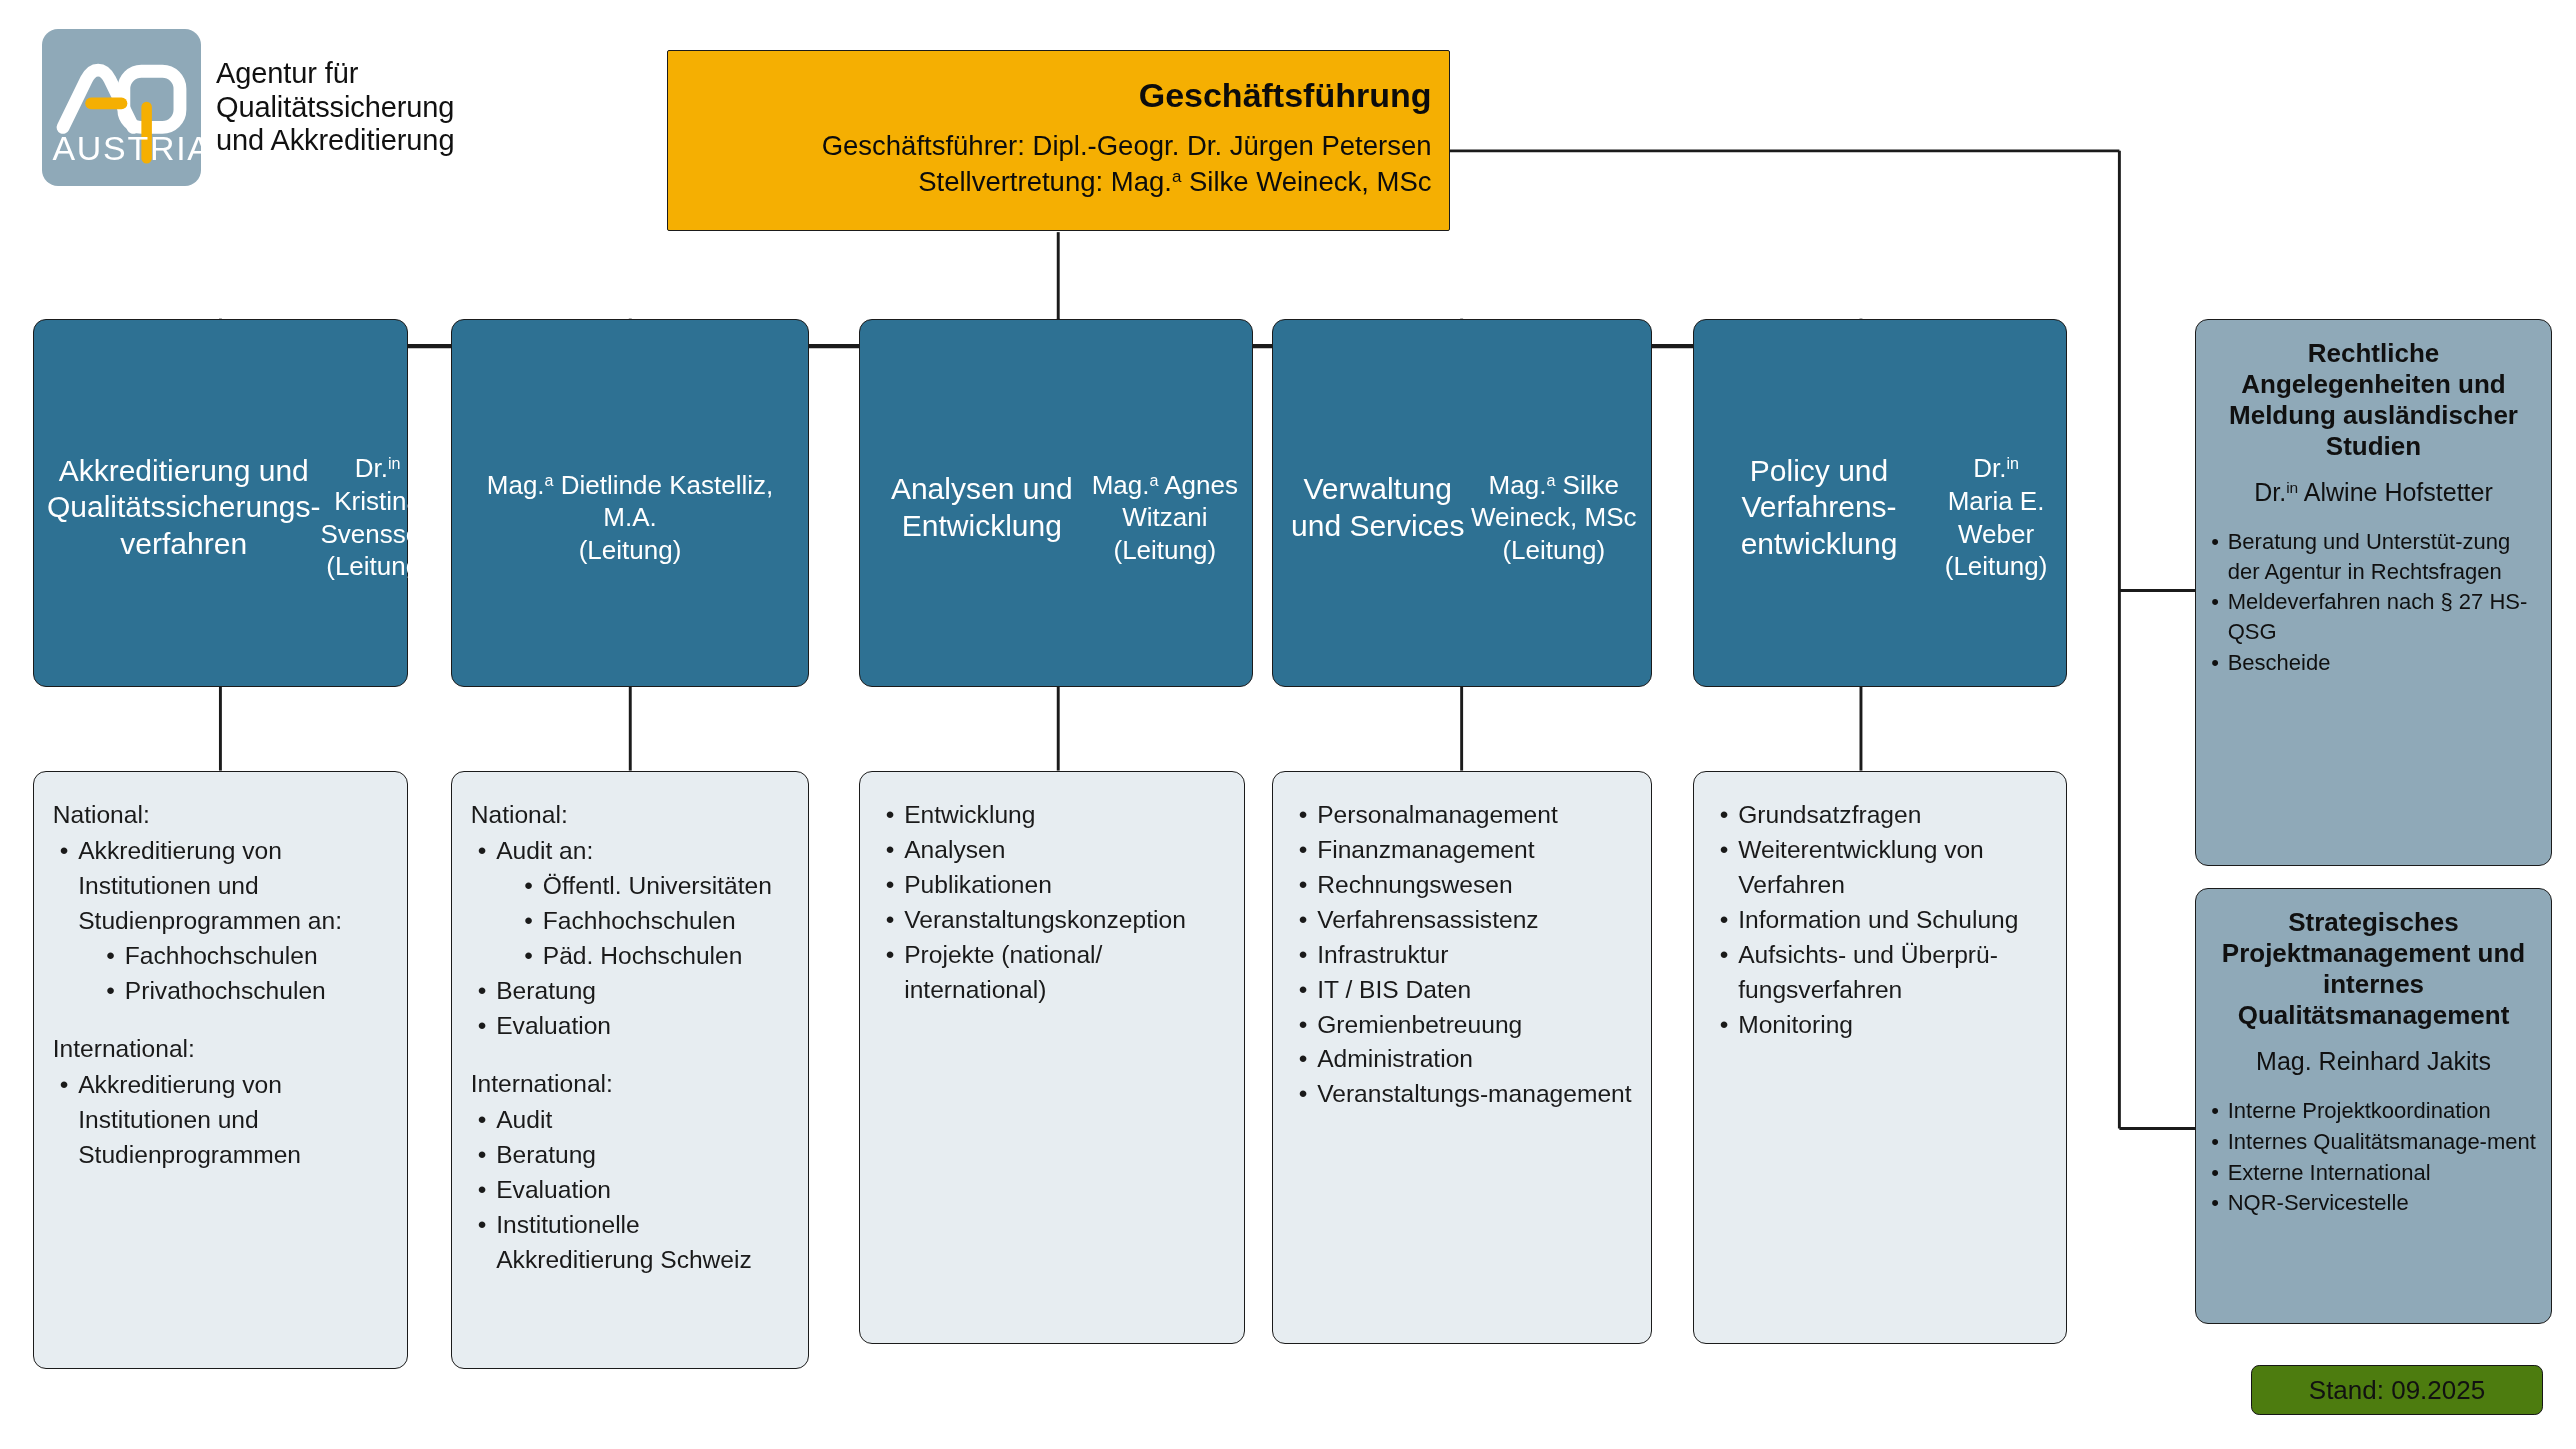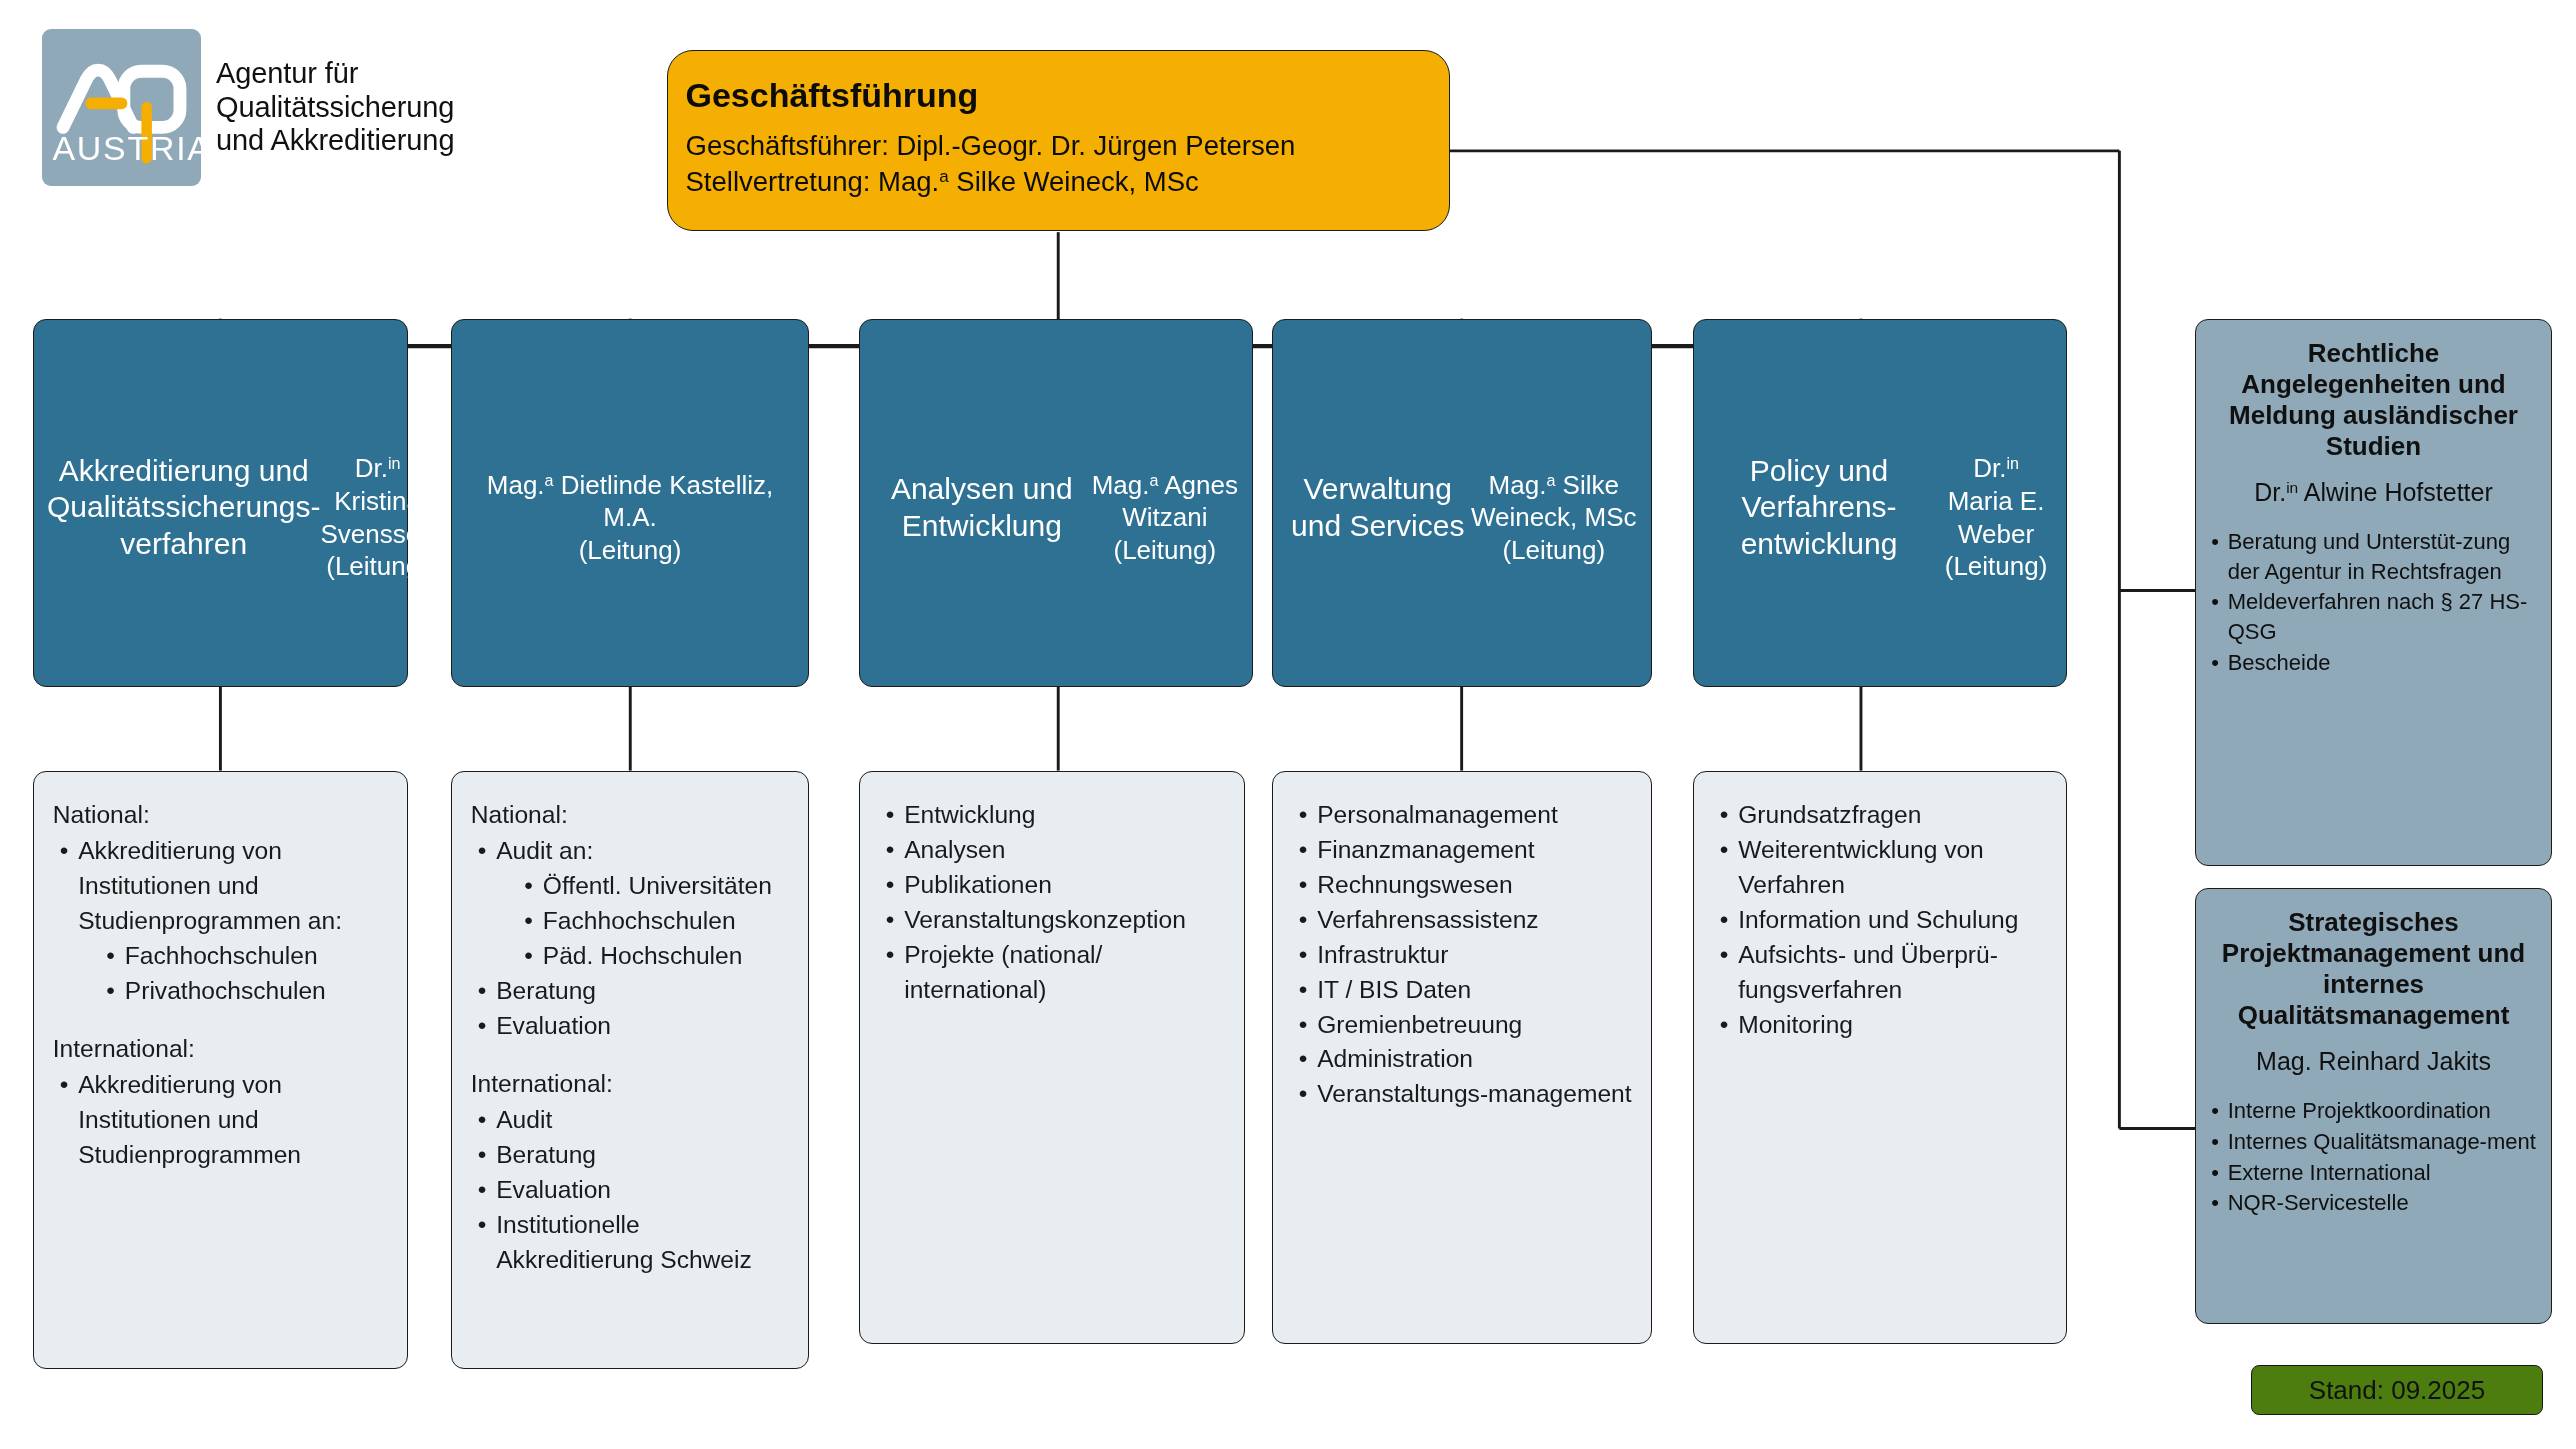--- a/index.html
+++ b/index.html
@@ -8,40 +8,40 @@
     background: #ffffff;
     font-family: "Liberation Sans", sans-serif;
     overflow: hidden;
   }
   #root { position: relative; width: 2576px; height: 1450px; }
 
   
   #logo-block { position: absolute; left: 42px; top: 29px; display: flex; align-items: center; gap: 15px; }
   #logo-mark {
     width: 159px; height: 157px;
-    background: #8FA9B8; border-radius: 9px;
+    background: #8FA9B8; border-radius: 16px;
     position: relative;
   }
   #logo-mark svg { position: absolute; left: 0; top: 0; }
   #logo-words {
     font-size: 29px; line-height: 1.16; color: #111;
     letter-spacing: -0.1px; white-space: pre-line;
   }
 
   
   #wires { position: absolute; left: 0; top: 0; width: 2576px; height: 1450px; }
 
   
   .box { position: absolute; border: 1.8px solid #1b1b1b; border-radius: 13px; }
 
   
   #exec-box {
     left: 667px; top: 50px; width: 783px; height: 181px;
-    background: #F5AF02; border-radius: 26px;
-    display: flex; flex-direction: column; align-items: flex-start; justify-content: center;
+    background: #F5AF02; border-radius: 2px;
+    display: flex; flex-direction: column; align-items: flex-end; justify-content: center;
     padding: 5.8px 17.5px 10.5px;
   }
   #exec-title { font-size: 34px; font-weight: bold; color: #0c0c0c; margin-bottom: 13px; }
   .exec-line { font-size: 27.5px; color: #0c0c0c; line-height: 1.32; text-align: center; }
 
   
   .dept {
     background: #2E7193; color: #ffffff;
     top: 319px; height: 368px;
     display: flex; flex-direction: row; align-items: center;

